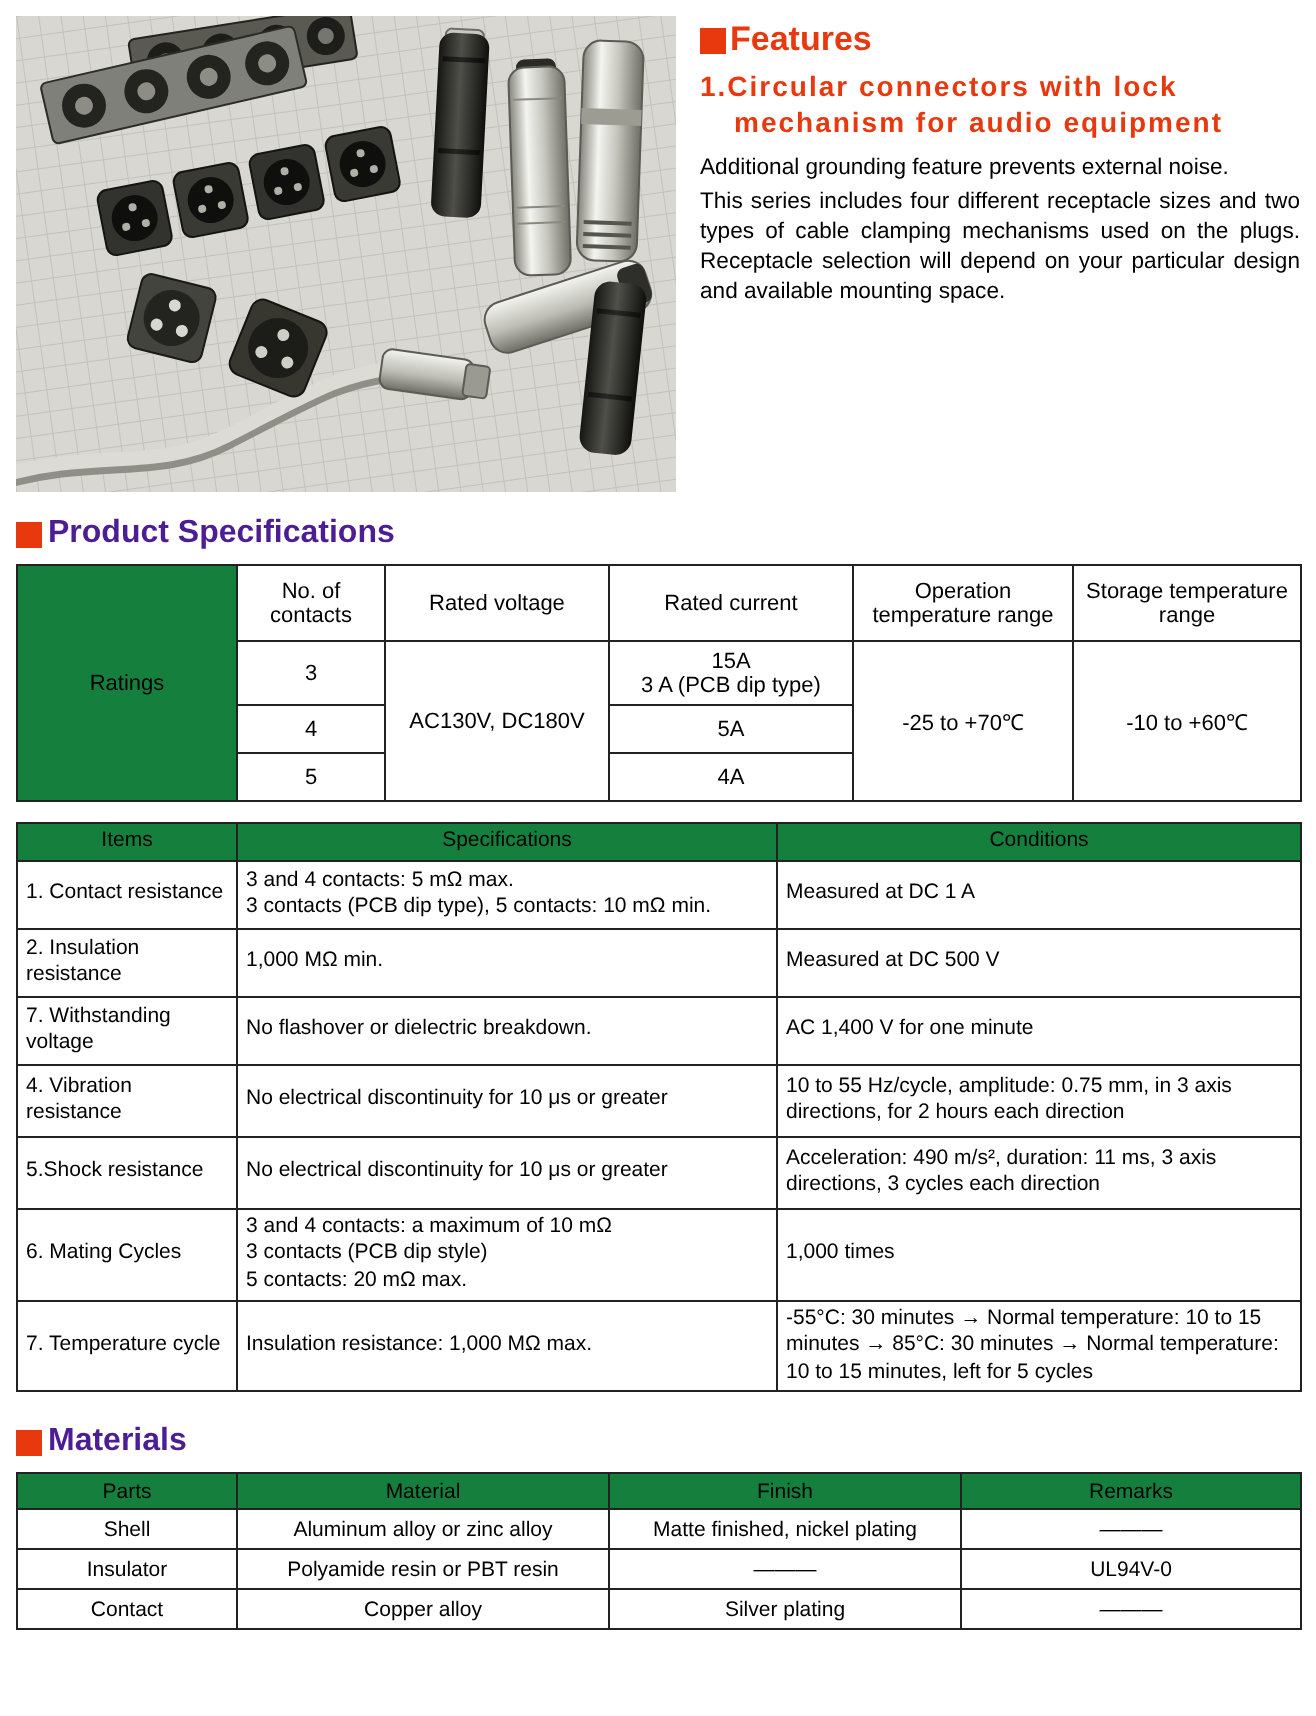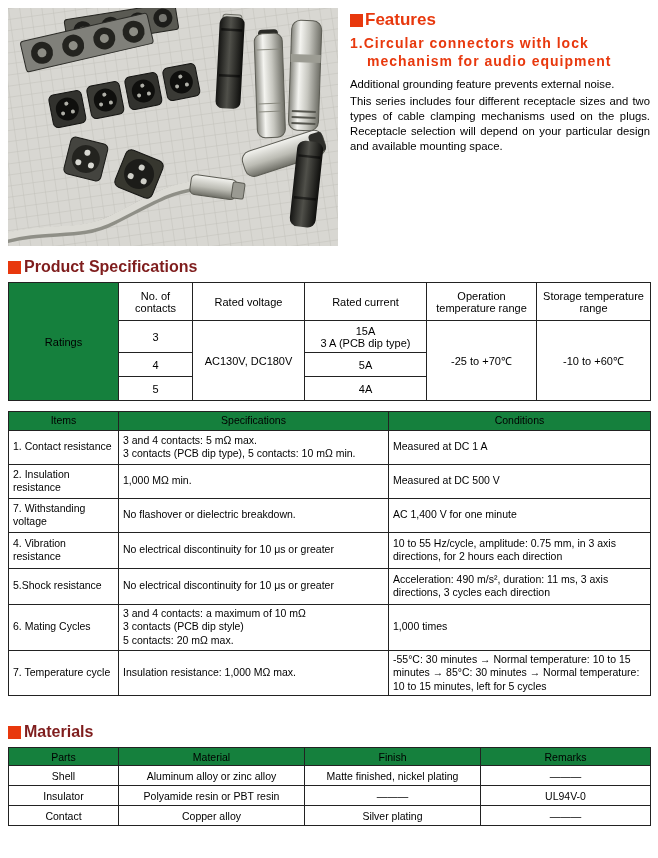--- a/index.html
+++ b/index.html
@@ -9,21 +9,21 @@
     font-family:"Liberation Sans", sans-serif; color:#000;
   }
   .page { width:658px; height:858px; padding:8px 8px 0 8px; position:relative; background:#fff;border-radius:30px; }
 
   
   .top { display:flex; gap:12px; align-items:flex-start; }
   .photo-wrap { width:330px; height:238px; flex:0 0 auto; overflow:hidden; }
   .features { flex:1; min-width:0; padding-top:2px; }
 
   .h1 { display:flex; align-items:center; gap:2px; color:#e8380d; font-size:17px; font-weight:bold; margin:0 0 5px 0; }
-  .h2 { display:flex; align-items:center; gap:3px; color:#7f1d1d; font-size:16px; font-weight:bold; margin:12px 0 6px 0; }
+  .h2 { display:flex; align-items:center; gap:3px; color:#4c1d95; font-size:16px; font-weight:bold; margin:12px 0 6px 0; }
   .sq { width:13px; height:13px; background:#e8380d; flex:0 0 auto; display:inline-block; }
 
   .feat-sub {
     color:#e8380d; font-weight:bold; font-size:14px; letter-spacing:1px;
     line-height:1.25; margin:0 0 7px 0; padding-left:17px; text-indent:-17px;
     white-space:pre-line;
   }
   .feat-body { font-size:11.3px; line-height:1.33; text-align:justify; margin:0 0 2px 0; }
 
   
@@ -42,21 +42,21 @@
   .rt-r3 { height:24px; }
 
   .items-table { font-size:10.5px; margin-top:10px; }
   .items-table td { padding:2px 4px; line-height:1.3; }
   .it-head { height:18px; }
   .h34 { height:34px; }
   .h36 { height:36px; }
   .h44 { height:44px; }
   .item-cell { padding-left:3px; }
 
-  .materials-h2 { margin-top:27px; }
+  .materials-h2 { margin-top:16px; }
   .materials-table { font-size:10.5px; margin-top:6px; }
   .mt-head { height:18px; }
   .mt-row { height:20px; }
 </style>
 </head>
 <body>
 
 <div class="page">
 
   <div class="top">

